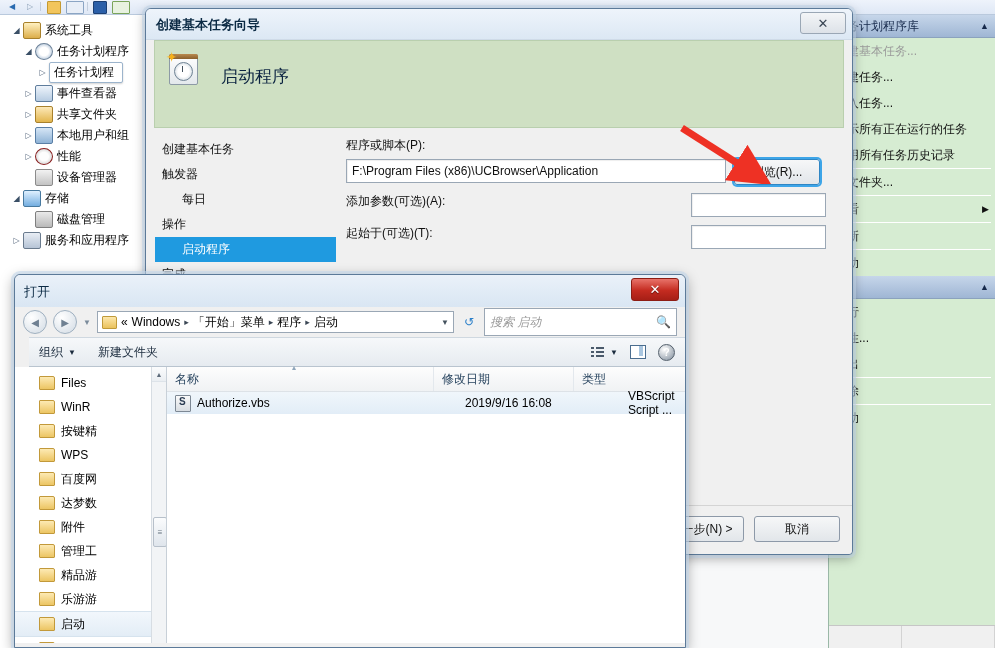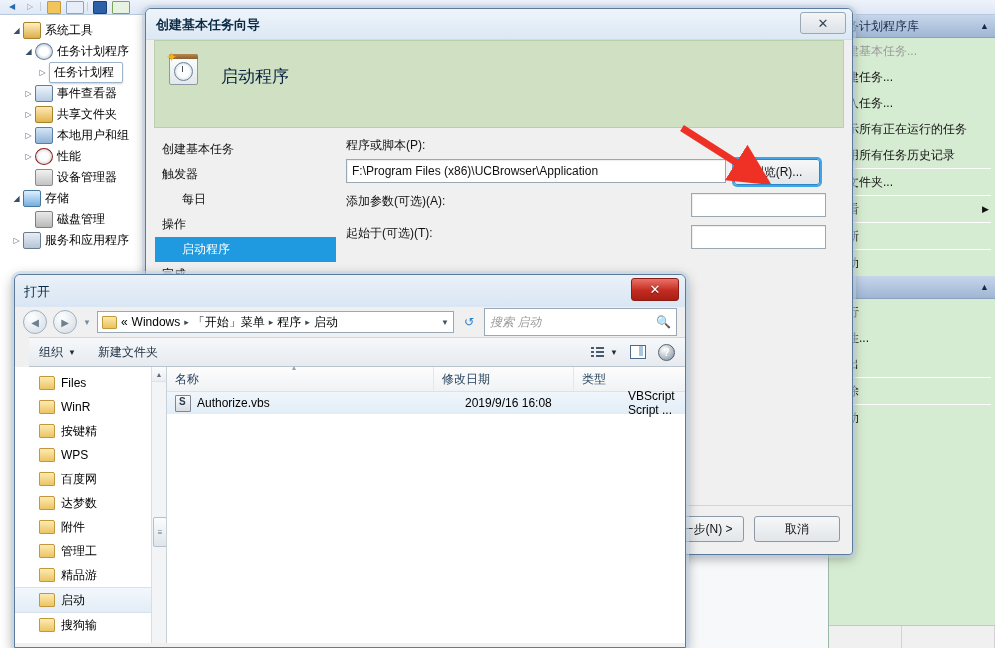--- a/index.html
+++ b/index.html
@@ -585,20 +585,24 @@
             <span>附件</span>
           </div>
           <div class="od-tree-row">
             <span class="od-fold"></span>
             <span>管理工</span>
           </div>
           <div class="od-tree-row">
             <span class="od-fold"></span>
             <span>精品游</span>
           </div>
+          <div class="od-tree-row">
+            <span class="od-fold"></span>
+            <span>乐游游</span>
+          </div>
           <div class="od-tree-row sel">
             <span class="od-fold"></span>
             <span>启动</span>
           </div>
           <div class="od-tree-row">
             <span class="od-fold"></span>
             <span>搜狗输</span>
           </div>
         </div>
         <div class="od-tree-scroll">

